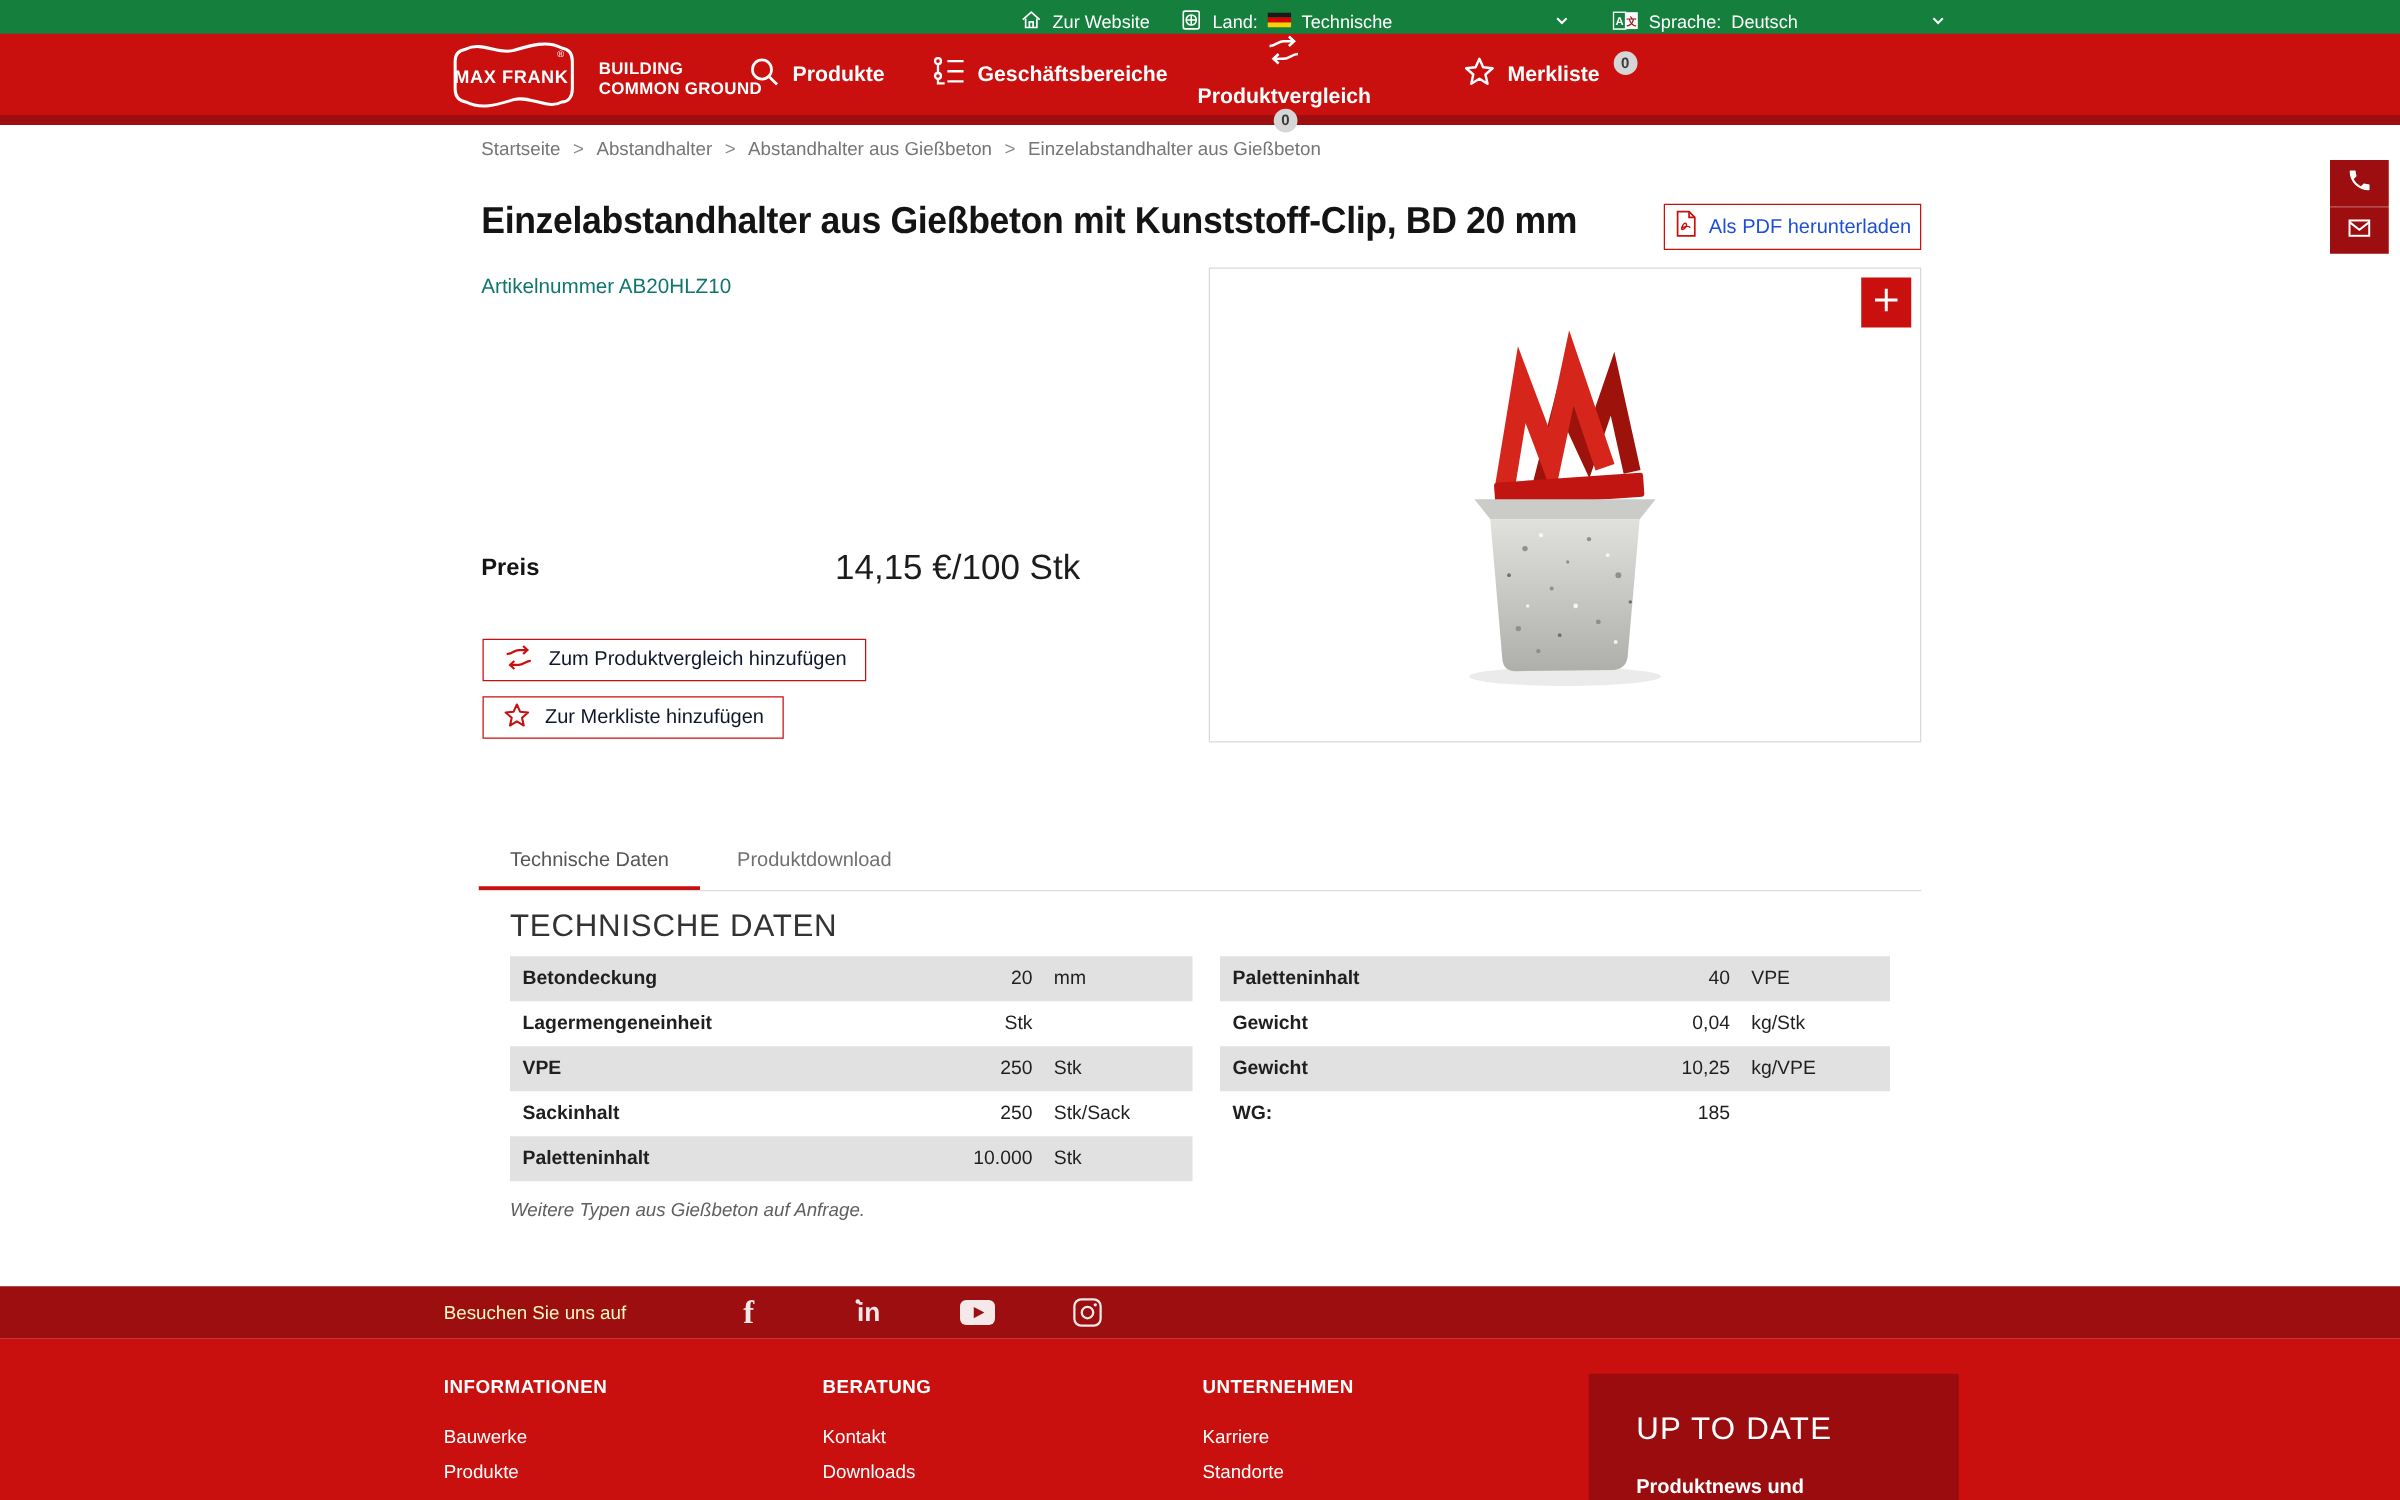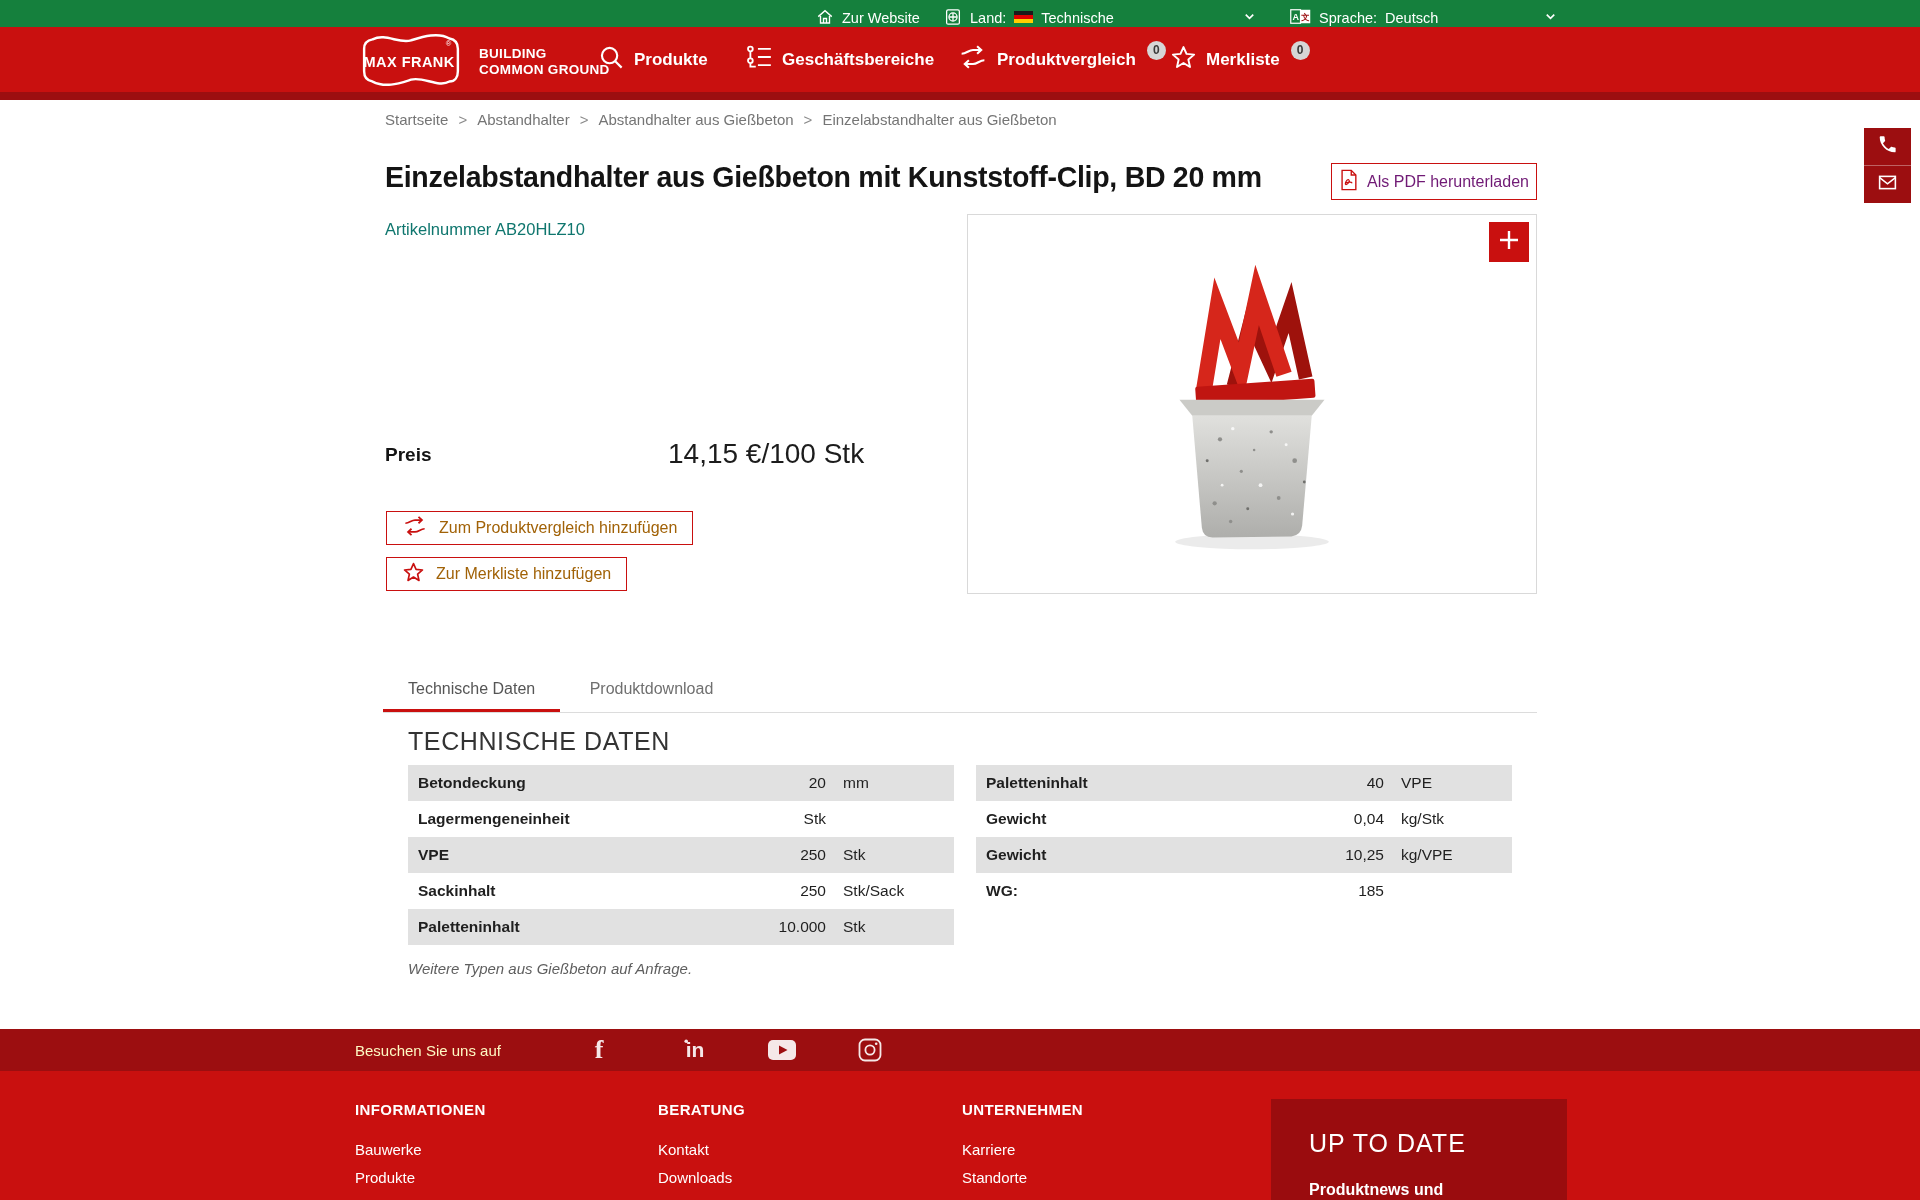--- a/index.html
+++ b/index.html
@@ -34,35 +34,35 @@
 
   
   .breadcrumb{position:absolute;left:385px;top:111px;font-size:15px;color:#757575;display:flex;gap:10px;}
   .crumb{cursor:pointer;}
   .crumb-sep{color:#8a8a8a;}
 
   
   .prod-title{position:absolute;left:385px;top:160px;font-size:30px;font-weight:700;color:#141414;
     letter-spacing:-.3px;transform:scaleX(.95);transform-origin:left center;white-space:nowrap;}
   .pdf-btn{position:absolute;left:1331px;top:163px;width:206px;height:37px;box-sizing:border-box;
-    border:1px solid #c9100f;background:#fff;color:#701a75;font-size:16px;
+    border:1px solid #c9100f;background:#fff;color:#1d4ed8;font-size:16px;
     display:flex;align-items:center;justify-content:center;gap:9px;cursor:pointer;}
   .art-num{position:absolute;left:385px;top:220px;font-size:16.5px;color:#0f766e;}
 
   .image-box{position:absolute;left:967px;top:214px;width:570px;height:380px;box-sizing:border-box;
     border:1px solid #d9d9d9;background:#fff;}
   .zoom-btn{position:absolute;top:7px;right:7px;width:40px;height:40px;background:#c9100f;
     display:flex;align-items:center;justify-content:center;cursor:pointer;}
   .prod-img{position:absolute;left:50%;top:50%;transform:translate(-50%,-50%);}
 
   .price-label{position:absolute;left:385px;top:444px;font-size:19px;font-weight:700;color:#141414;}
   .price-value{position:absolute;left:668px;top:438px;font-size:28px;color:#1c1c1c;}
 
   .outline-btn{position:absolute;height:34px;box-sizing:border-box;border:1px solid #c9100f;
-    background:#fff;color:#a16207;font-size:16px;display:flex;align-items:center;gap:11px;
+    background:#fff;color:#0f172a;font-size:16px;display:flex;align-items:center;gap:11px;
     padding:0 15px;cursor:pointer;white-space:nowrap;}
   #compare-btn{left:386px;top:511px;}
   #wishlist-btn{left:386px;top:557px;}
 
   
   .tabs{position:absolute;left:383px;top:668px;width:1154px;border-bottom:1px solid #dcdcdc;}
   .tab{display:inline-block;padding:0 25px;line-height:41px;font-size:16px;color:#707070;
     border-bottom:3px solid transparent;cursor:pointer;}
   .tab.active{border-bottom-color:#c9100f;color:#555;}
 
@@ -184,21 +184,21 @@
           <circle cx="5" cy="4.5" r="2.2"></circle>
             <circle cx="5" cy="15.5" r="2.2"></circle>
           <path d="M5 7 V13"></path>
             <path d="M5 18 V21 H10"></path>
           <path d="M12 4.5 H24 M12 12 H24 M12 19.5 H24"></path>
         </svg>
       </span>
       <span>Geschäftsbereiche</span>
     </div>
 
-    <div class="nav-item" style="left:958px;">
+    <div class="nav-item" style="left:958px;flex-direction:column;">
       <span>
         <svg width="30" height="26" viewBox="0 0 26 24" fill="none" stroke="#fff" stroke-width="1.9">
           <path d="M2.5 9 C7 9,9 5.5,13 5.5 H20"></path>
             <path d="M16.8 2 L20.6 5.5 L16.8 9"></path>
           <path d="M23.5 15 C19 15,17 18.5,13 18.5 H6"></path>
             <path d="M9.2 22 L5.4 18.5 L9.2 15"></path>
         </svg>
       </span>
       <span>Produktvergleich</span>
       <span class="badge">0</span>

